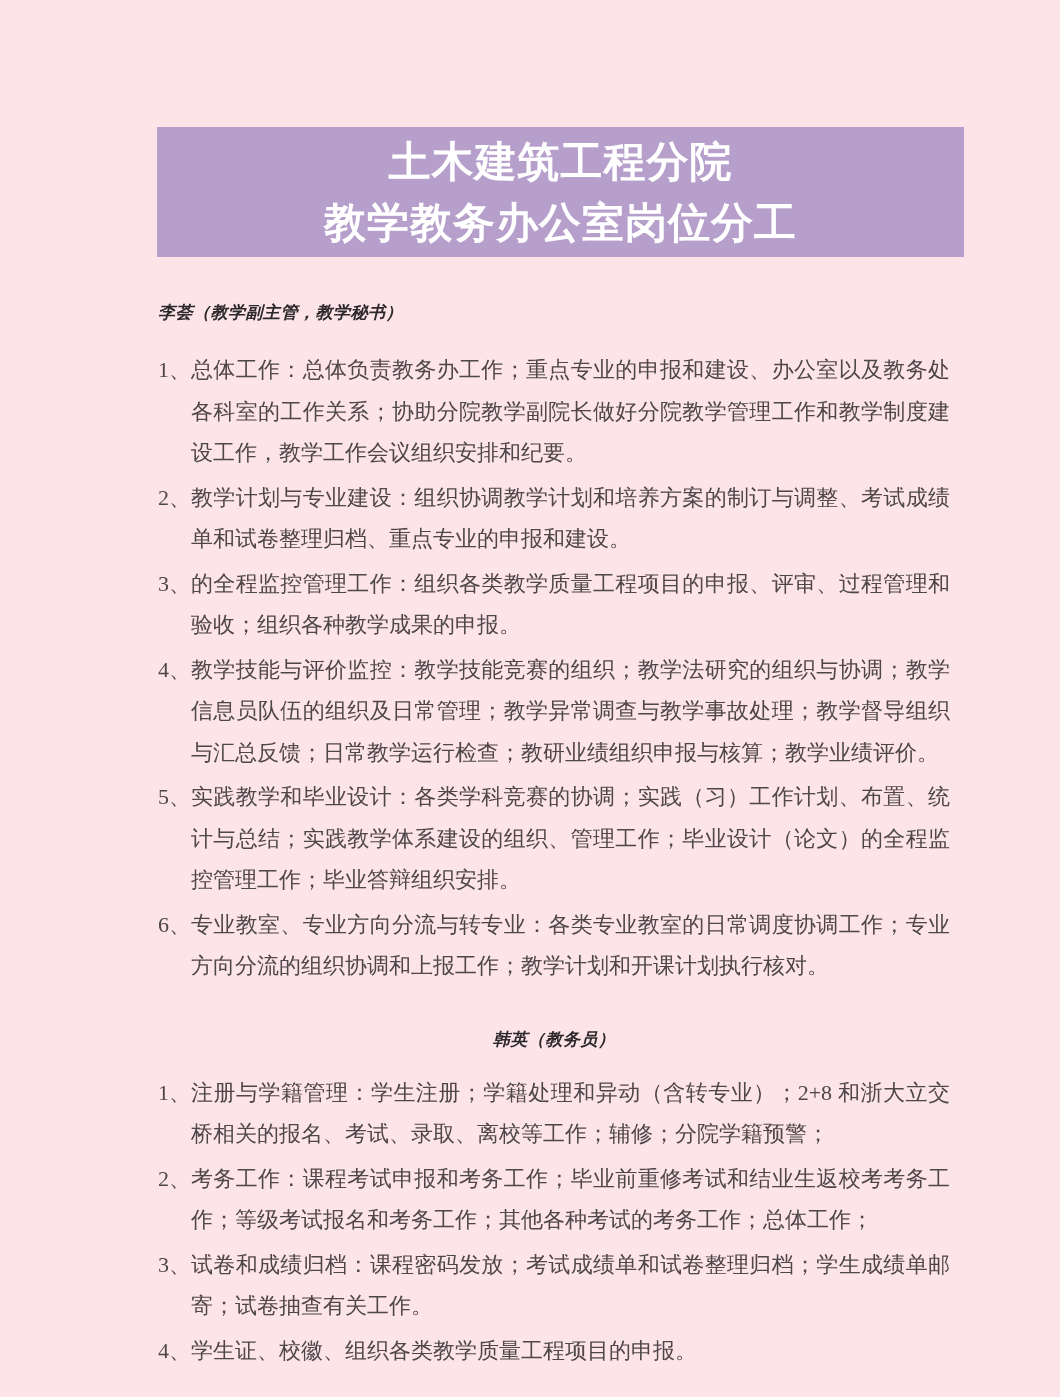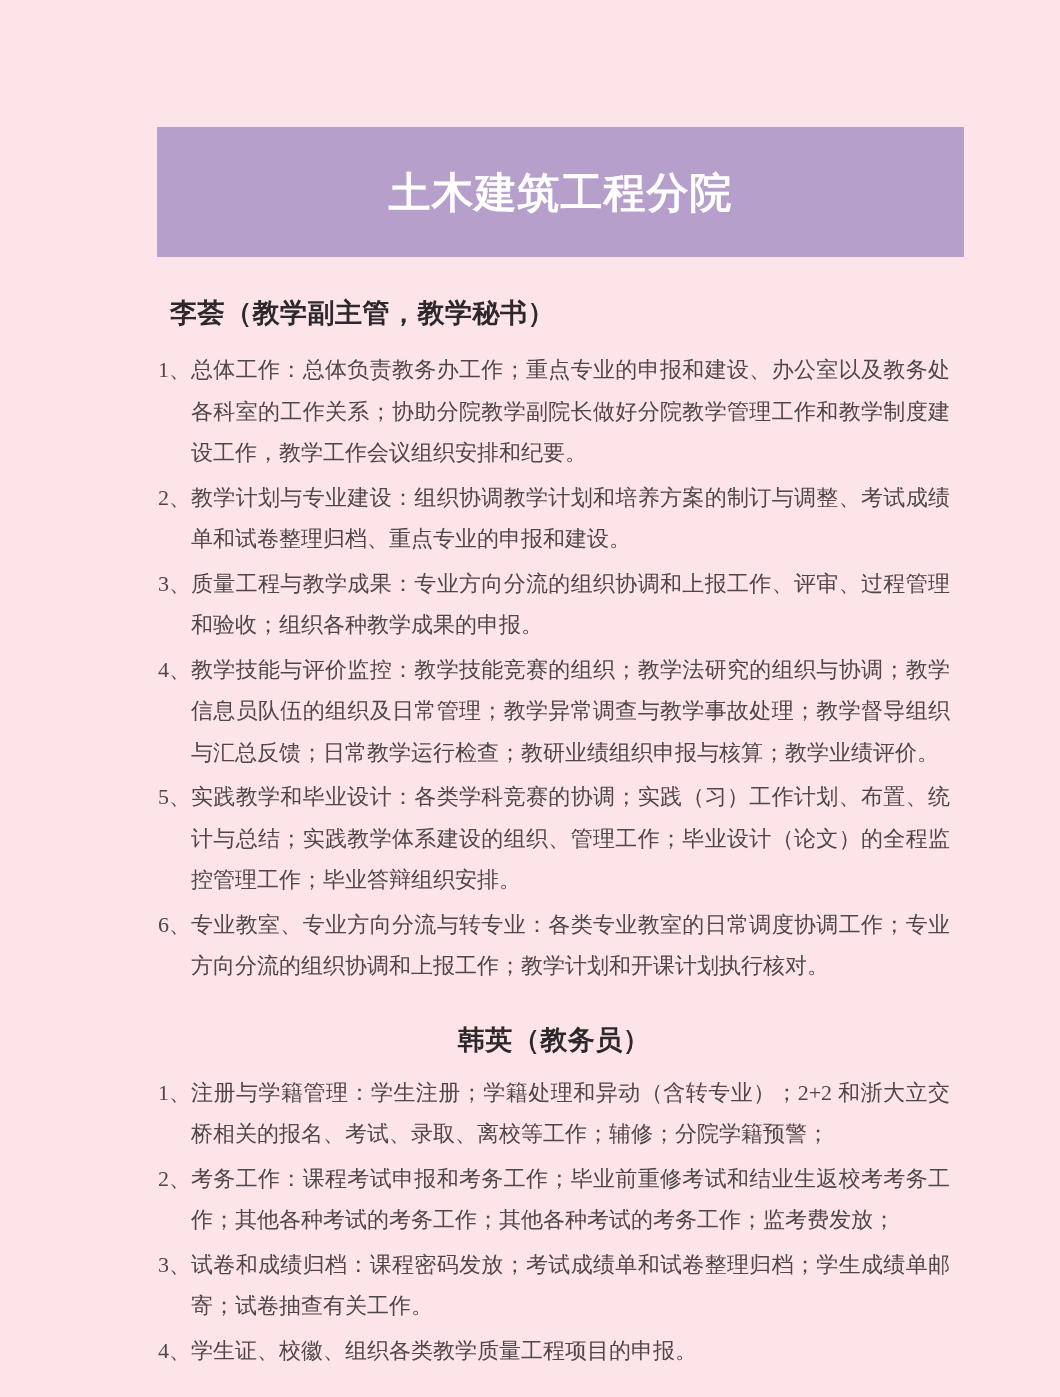--- a/index.html
+++ b/index.html
@@ -33,27 +33,28 @@
     font-size: 42px;
     line-height: 61px;
     letter-spacing: 1px;
     white-space: nowrap;
   }
   .content {
     margin-left: 158px;
     width: 792px;
   }
   .section-heading {
-    margin: 12px;
+    margin: 0;
     font-family: "Liberation Sans", sans-serif;
     font-weight: 700;
-    font-size: 27px;
+    font-size: 17px;
     line-height: 32px;
     color: #2d282b;
     letter-spacing: 0.5px;
+    font-style: italic;
   }
   .heading-first {
     margin-top: 40px;
     margin-bottom: 20px;
   }
   .heading-second {
     margin-top: 37px;
     margin-bottom: 16px;
     text-align: center;
   }
@@ -80,61 +81,62 @@
     word-break: break-all;
   }
 </style>
 </head>
 <body>
 
 <div class="page">
 
   <div class="banner">
     <div class="banner-line">土木建筑工程分院</div>
+    <div class="banner-line">教学教务办公室岗位分工</div>
   </div>
 
   <div class="content">
 
     <h2 class="section-heading heading-first">李荟（教学副主管，教学秘书）</h2>
     <ol class="duty-list">
       <li class="item">
         <span class="item-num">1、</span>
         <span class="item-text">总体工作：总体负责教务办工作；重点专业的申报和建设、办公室以及教务处各科室的工作关系；协助分院教学副院长做好分院教学管理工作和教学制度建设工作，教学工作会议组织安排和纪要。</span>
       </li>
       <li class="item">
         <span class="item-num">2、</span>
         <span class="item-text">教学计划与专业建设：组织协调教学计划和培养方案的制订与调整、考试成绩单和试卷整理归档、重点专业的申报和建设。</span>
       </li>
       <li class="item">
         <span class="item-num">3、</span>
-        <span class="item-text">质量工程与教学成果：专业方向分流的组织协调和上报工作、评审、过程管理和验收；组织各种教学成果的申报。</span>
+        <span class="item-text">的全程监控管理工作：组织各类教学质量工程项目的申报、评审、过程管理和验收；组织各种教学成果的申报。</span>
       </li>
       <li class="item">
         <span class="item-num">4、</span>
         <span class="item-text">教学技能与评价监控：教学技能竞赛的组织；教学法研究的组织与协调；教学信息员队伍的组织及日常管理；教学异常调查与教学事故处理；教学督导组织与汇总反馈；日常教学运行检查；教研业绩组织申报与核算；教学业绩评价。</span>
       </li>
       <li class="item">
         <span class="item-num">5、</span>
         <span class="item-text">实践教学和毕业设计：各类学科竞赛的协调；实践（习）工作计划、布置、统计与总结；实践教学体系建设的组织、管理工作；毕业设计（论文）的全程监控管理工作；毕业答辩组织安排。</span>
       </li>
       <li class="item">
         <span class="item-num">6、</span>
         <span class="item-text">专业教室、专业方向分流与转专业：各类专业教室的日常调度协调工作；专业方向分流的组织协调和上报工作；教学计划和开课计划执行核对。</span>
       </li>
     </ol>
 
     <h2 class="section-heading heading-second">韩英（教务员）</h2>
     <ol class="duty-list">
       <li class="item">
         <span class="item-num">1、</span>
-        <span class="item-text">注册与学籍管理：学生注册；学籍处理和异动（含转专业）；2+2 和浙大立交桥相关的报名、考试、录取、离校等工作；辅修；分院学籍预警；</span>
+        <span class="item-text">注册与学籍管理：学生注册；学籍处理和异动（含转专业）；2+8 和浙大立交桥相关的报名、考试、录取、离校等工作；辅修；分院学籍预警；</span>
       </li>
       <li class="item">
         <span class="item-num">2、</span>
-        <span class="item-text">考务工作：课程考试申报和考务工作；毕业前重修考试和结业生返校考考务工作；其他各种考试的考务工作；其他各种考试的考务工作；监考费发放；</span>
+        <span class="item-text">考务工作：课程考试申报和考务工作；毕业前重修考试和结业生返校考考务工作；等级考试报名和考务工作；其他各种考试的考务工作；总体工作；</span>
       </li>
       <li class="item">
         <span class="item-num">3、</span>
         <span class="item-text">试卷和成绩归档：课程密码发放；考试成绩单和试卷整理归档；学生成绩单邮寄；试卷抽查有关工作。</span>
       </li>
       <li class="item">
         <span class="item-num">4、</span>
         <span class="item-text">学生证、校徽、组织各类教学质量工程项目的申报。</span>
       </li>
     </ol>

